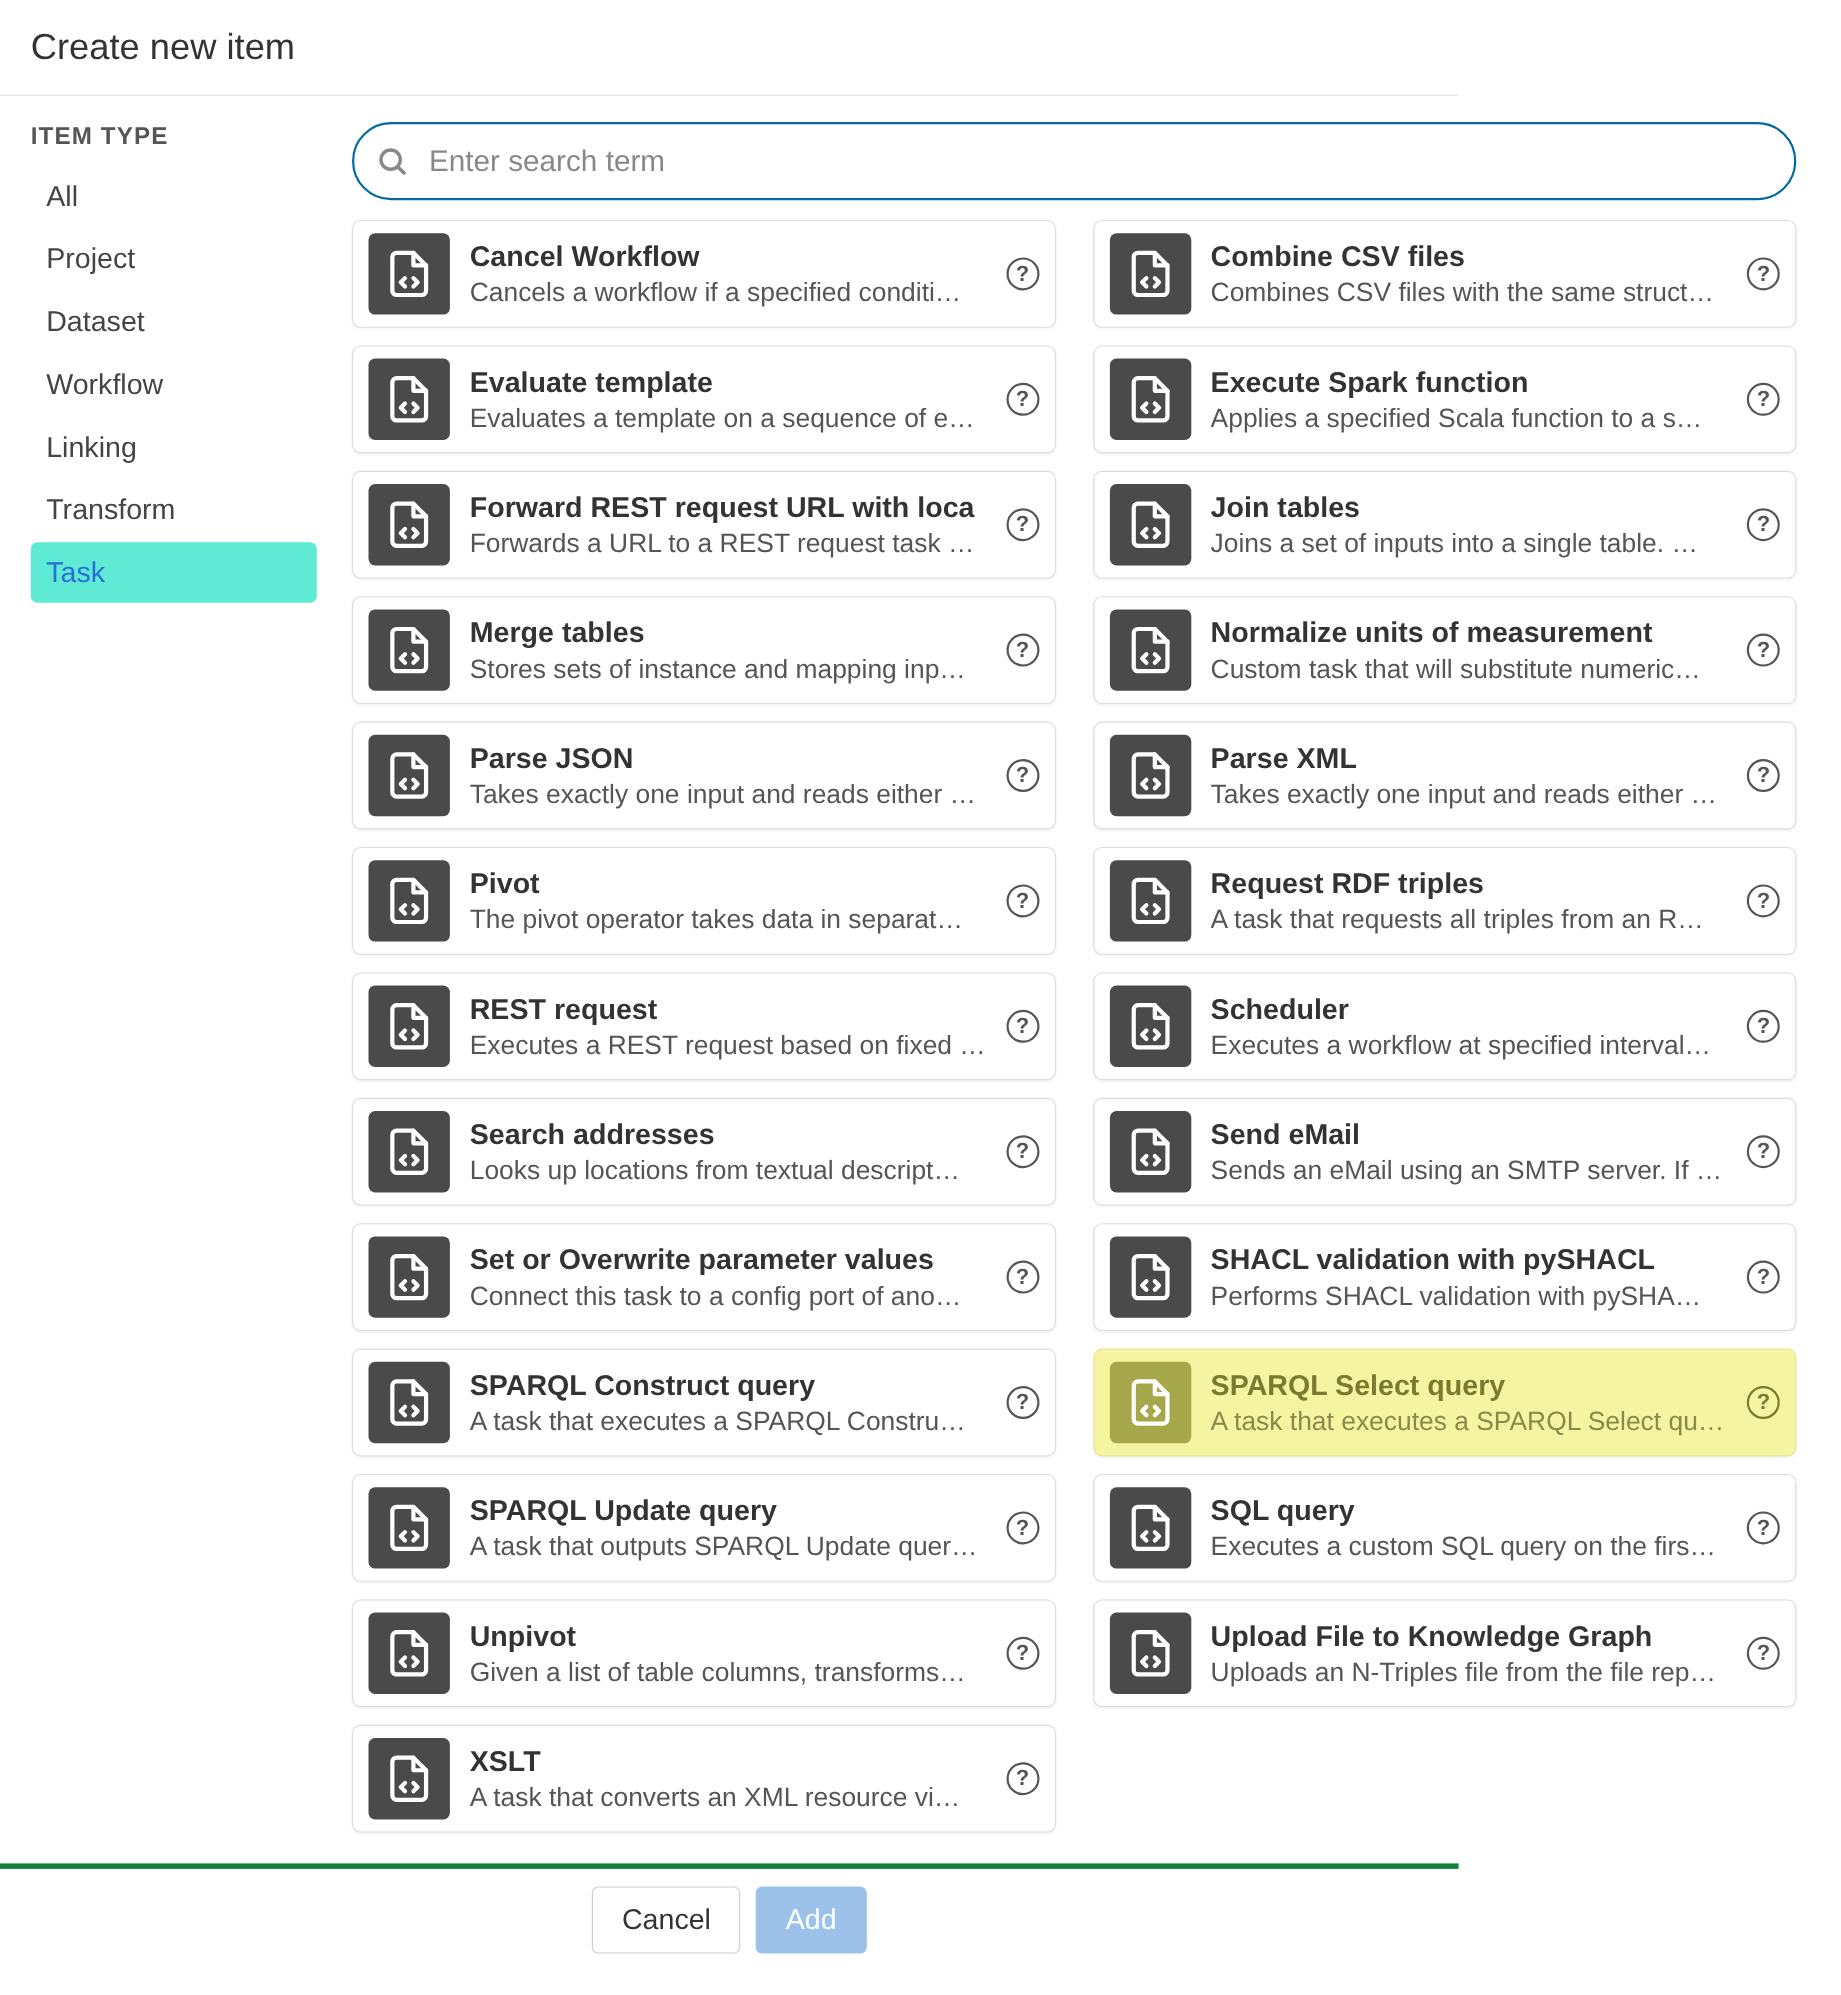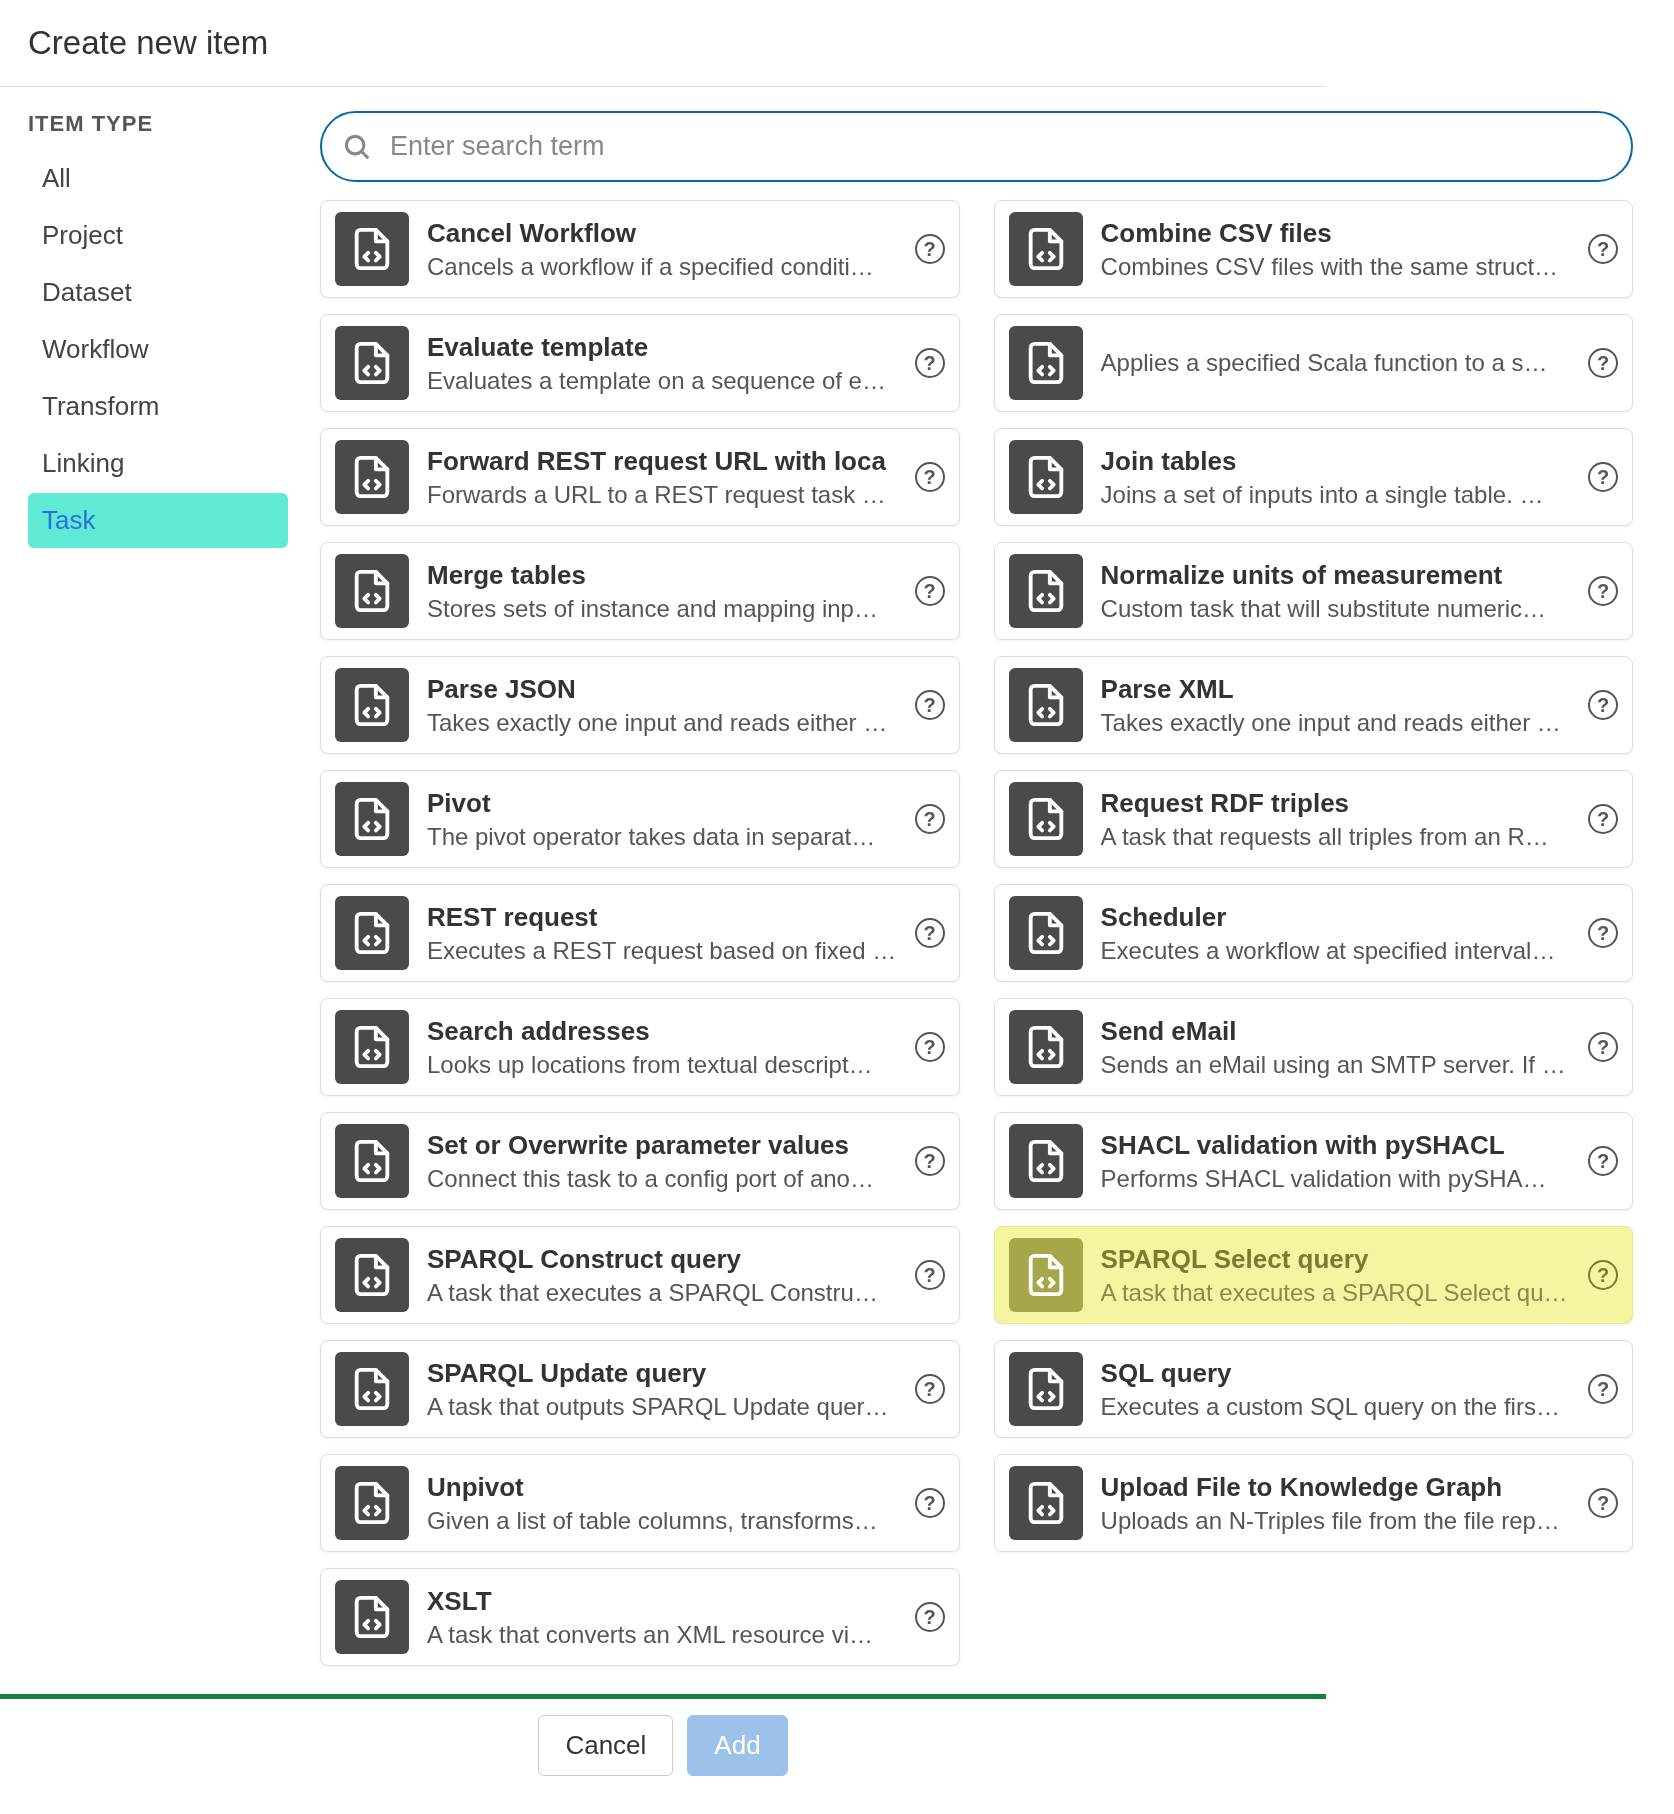--- a/index.html
+++ b/index.html
@@ -207,22 +207,22 @@
   </div>
 
   <div class="body">
     <div class="sidebar">
       <div class="sidebar-header">ITEM TYPE</div>
       <div id="sidebar-items">
           <div class="sidebar-item"><span>All</span></div>
           <div class="sidebar-item"><span>Project</span></div>
           <div class="sidebar-item"><span>Dataset</span></div>
           <div class="sidebar-item"><span>Workflow</span></div>
+          <div class="sidebar-item"><span>Linking</span></div>
           <div class="sidebar-item"><span>Transform</span></div>
-          <div class="sidebar-item"><span>Linking</span></div>
           <div class="sidebar-item selected"><span>Task</span></div>
         </div>
     </div>
 
     <div class="main">
       <div class="search-wrap">
         <svg class="search-icon" viewBox="0 0 24 24" fill="none" stroke="currentColor" stroke-width="2.5">
           <circle cx="10.5" cy="10.5" r="7"></circle>
           <line x1="21" y1="21" x2="16" y2="16"></line>
         </svg>
@@ -446,20 +446,21 @@
             <div class="card">
               <div class="card-icon">
                 <svg viewBox="0 0 24 24" width="46" height="46" fill="none" stroke="currentColor" stroke-width="2" stroke-linecap="round" stroke-linejoin="round">
                   <path d="M14 2 H6 a2 2 0 0 0 -2 2 v16 a2 2 0 0 0 2 2 h12 a2 2 0 0 0 2 -2 V8 z"></path>
                   <polyline points="14 2 14 8 20 8"></polyline>
                   <polyline points="10 14 8 16 10 18"></polyline>
                   <polyline points="14 14 16 16 14 18"></polyline>
                 </svg>
               </div>
               <div class="card-body">
+                <div class="card-title">Execute Spark function</div>
                 <div class="card-desc">Applies a specified Scala function to a s…</div>
               </div>
               <div class="card-help">?</div>
             </div>
             <div class="card">
               <div class="card-icon">
                 <svg viewBox="0 0 24 24" width="46" height="46" fill="none" stroke="currentColor" stroke-width="2" stroke-linecap="round" stroke-linejoin="round">
                   <path d="M14 2 H6 a2 2 0 0 0 -2 2 v16 a2 2 0 0 0 2 2 h12 a2 2 0 0 0 2 -2 V8 z"></path>
                   <polyline points="14 2 14 8 20 8"></polyline>
                   <polyline points="10 14 8 16 10 18"></polyline>

